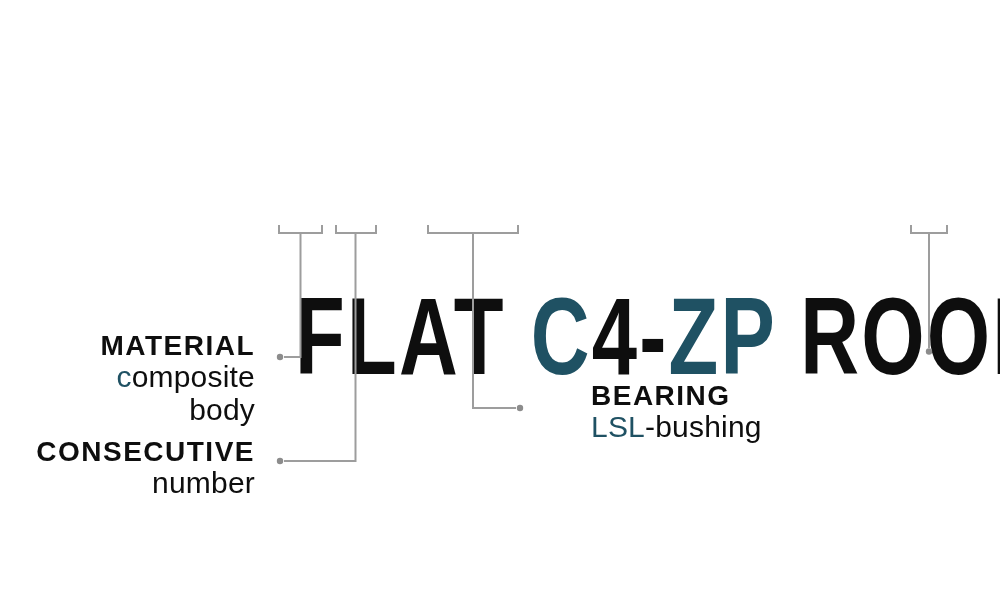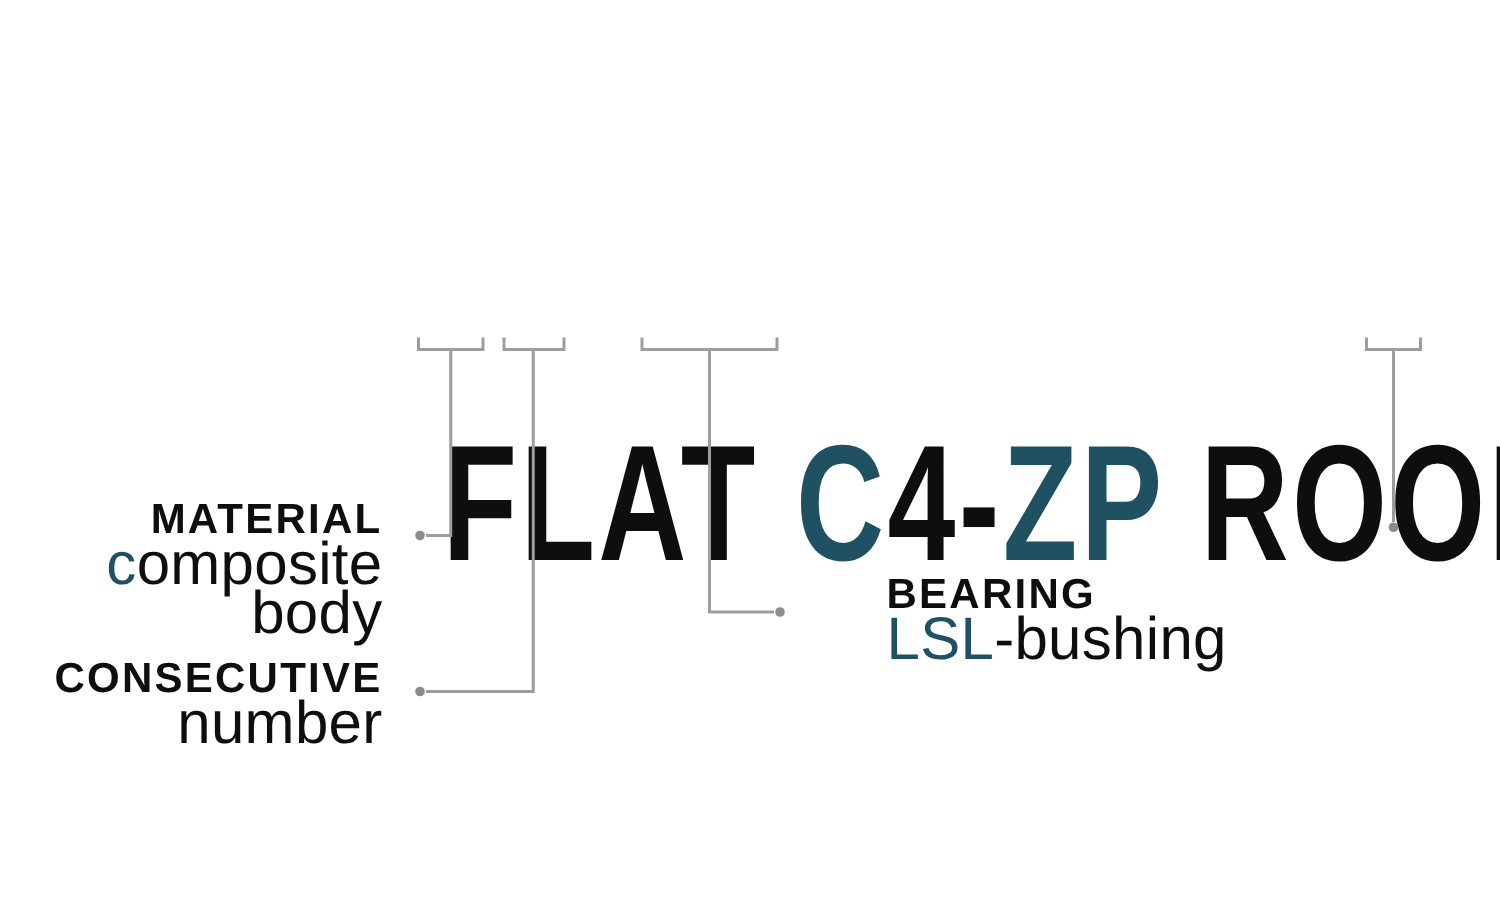--- a/index.html
+++ b/index.html
@@ -44,21 +44,21 @@
     stroke: none;
   }
 
   
   .label { position: absolute; margin-left: 44px; }
   .label .heading {
     font-weight: bold; font-size: 28px; line-height: 28px;
     letter-spacing: 1.5px;
   }
   .label .sub {
-    font-size: 40px; line-height: 33px;
+    font-size: 30px; line-height: 33px;
     letter-spacing: 0.2px;
   }
   .label.align-right { text-align: right; }
   .label.align-left  { text-align: left; }
 
   .label-material    { right: 745px; top: 332px; }
   .label-consecutive { right: 745px; top: 438px; }
   .label-bearing     { left: 547px;  top: 382px; }
   .label-size        { left: 867px;  top: 381px; }
 </style>

